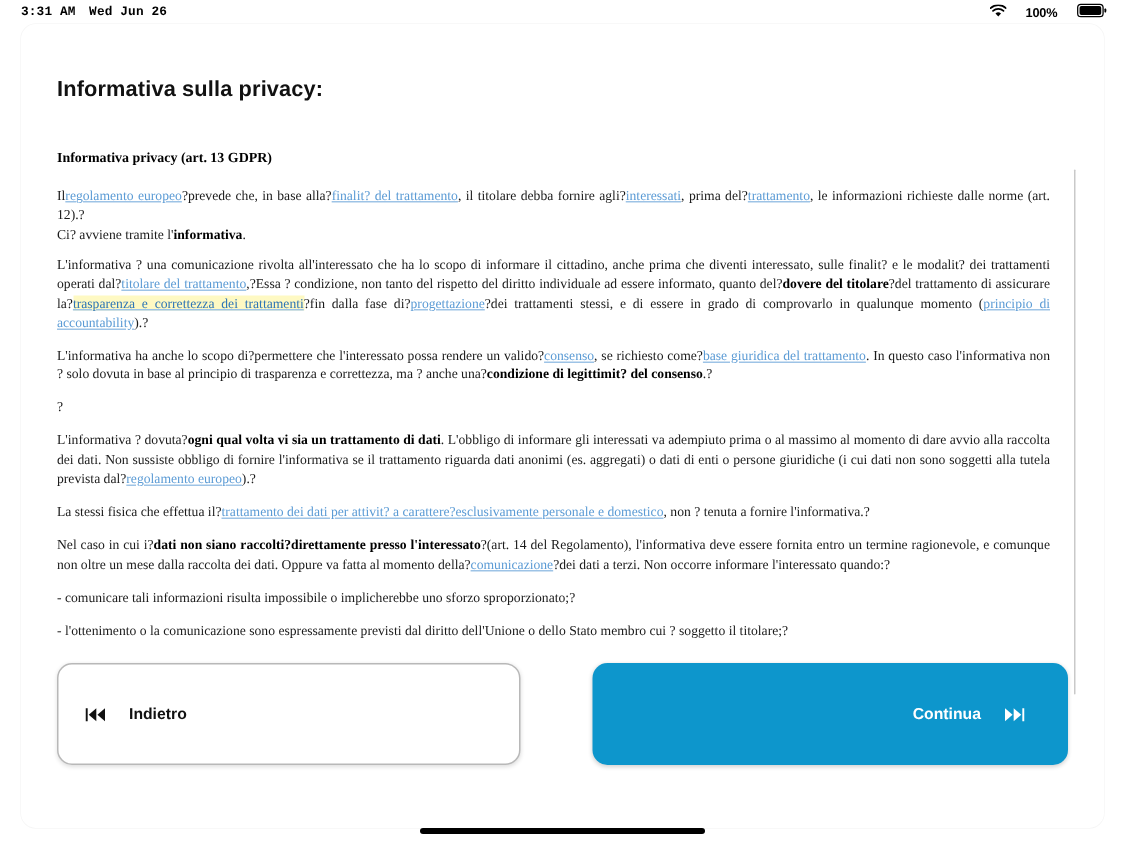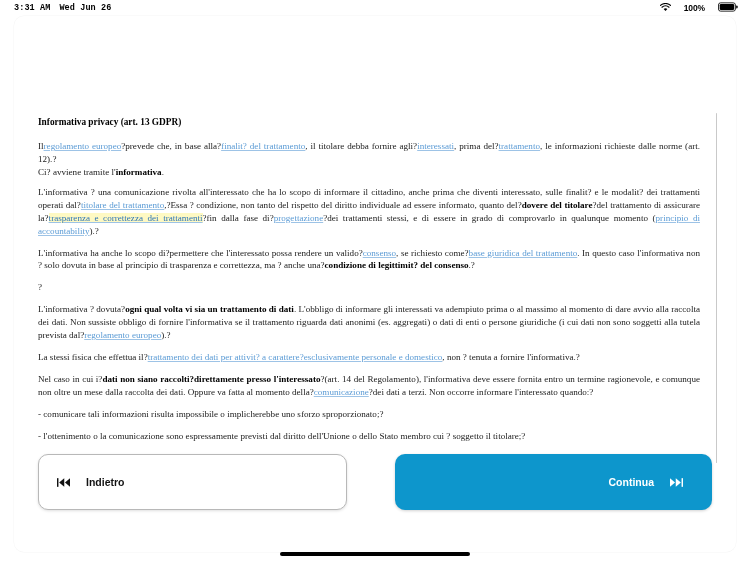--- a/index.html
+++ b/index.html
@@ -81,21 +81,20 @@
     overflow: hidden;
   }
 
   .doc-inner {
     font-family: "Liberation Serif", serif;
     font-size: 9.1px;
     line-height: 1.42;
     color: #1a1a1a;
     padding-right: 22px;
     text-align: justify;
-    margin-top: 16px;
   }
 
   .doc-inner p { margin: 0 0 9px 0; }
   .doc-inner p.tight { margin-bottom: 7px; }
 
   h3.doc-h {
     font-family: "Liberation Serif", serif;
     font-size: 9.3px;
     font-weight: bold;
     margin: 0 0 11px 0;
@@ -148,21 +147,21 @@
     left: 24px;
     right: 24px;
     bottom: 42px;
     display: flex;
     justify-content: space-between;
     gap: 48px;
   }
 
   .nav-btn {
     flex: 1 1 0;
-    height: 56px;
+    height: 68px;
     border-radius: 10px;
     display: flex;
     align-items: center;
     font-size: 10.5px;
     font-weight: 600;
     cursor: pointer;
     user-select: none;
     border: none;
     font-family: "Liberation Sans", sans-serif;
   }
@@ -223,20 +222,21 @@
         <rect x="2.2" y="2.2" width="18.8" height="7.6" rx="1.6" fill="#000"></rect>
         <path d="M24.2 4.2 L24.2 7.8 A2 2 0 0 0 24.2 4.2 Z" fill="#000"></path>
         <rect x="23.8" y="4.2" width="1.5" height="3.6" rx="0.7" fill="#000"></rect>
       </svg>
     </span>
   </div>
 </div>
 
 <div class="page-card">
 
+  <div class="page-title">Informativa sulla privacy:</div>
 
   <div class="doc-region">
     <div class="doc-inner">
 
       <h3 class="doc-h">Informativa privacy (art. 13 GDPR)</h3>
 
       <p class="tight"><span>Il</span><a class="doc-link" href="#">regolamento europeo</a><span>?prevede che, in base alla?</span><a class="doc-link" href="#">finalit? del trattamento</a><span>, il titolare debba fornire agli?</span><a class="doc-link" href="#">interessati</a><span>, prima del?</span><a class="doc-link" href="#">trattamento</a><span>, le informazioni richieste dalle norme (art. 12).?</span><br><span>Ci? avviene tramite l'</span><b>informativa</b><span>.</span></p>
 
       <p><span>L'informativa ? una comunicazione rivolta all'interessato che ha lo scopo di informare il cittadino, anche prima che diventi interessato, sulle finalit? e le modalit? dei trattamenti operati dal?</span><a class="doc-link" href="#">titolare del trattamento</a><span>,?Essa ? condizione, non tanto del rispetto del diritto individuale ad essere informato, quanto del?</span><b>dovere del titolare</b><span>?del trattamento di assicurare la?</span><a class="doc-link hl" href="#">trasparenza e correttezza dei trattamenti</a><span>?fin dalla fase di?</span><a class="doc-link" href="#">progettazione</a><span>?dei trattamenti stessi, e di essere in grado di comprovarlo in qualunque momento (</span><a class="doc-link" href="#">principio di accountability</a><span>).?</span></p>
 

